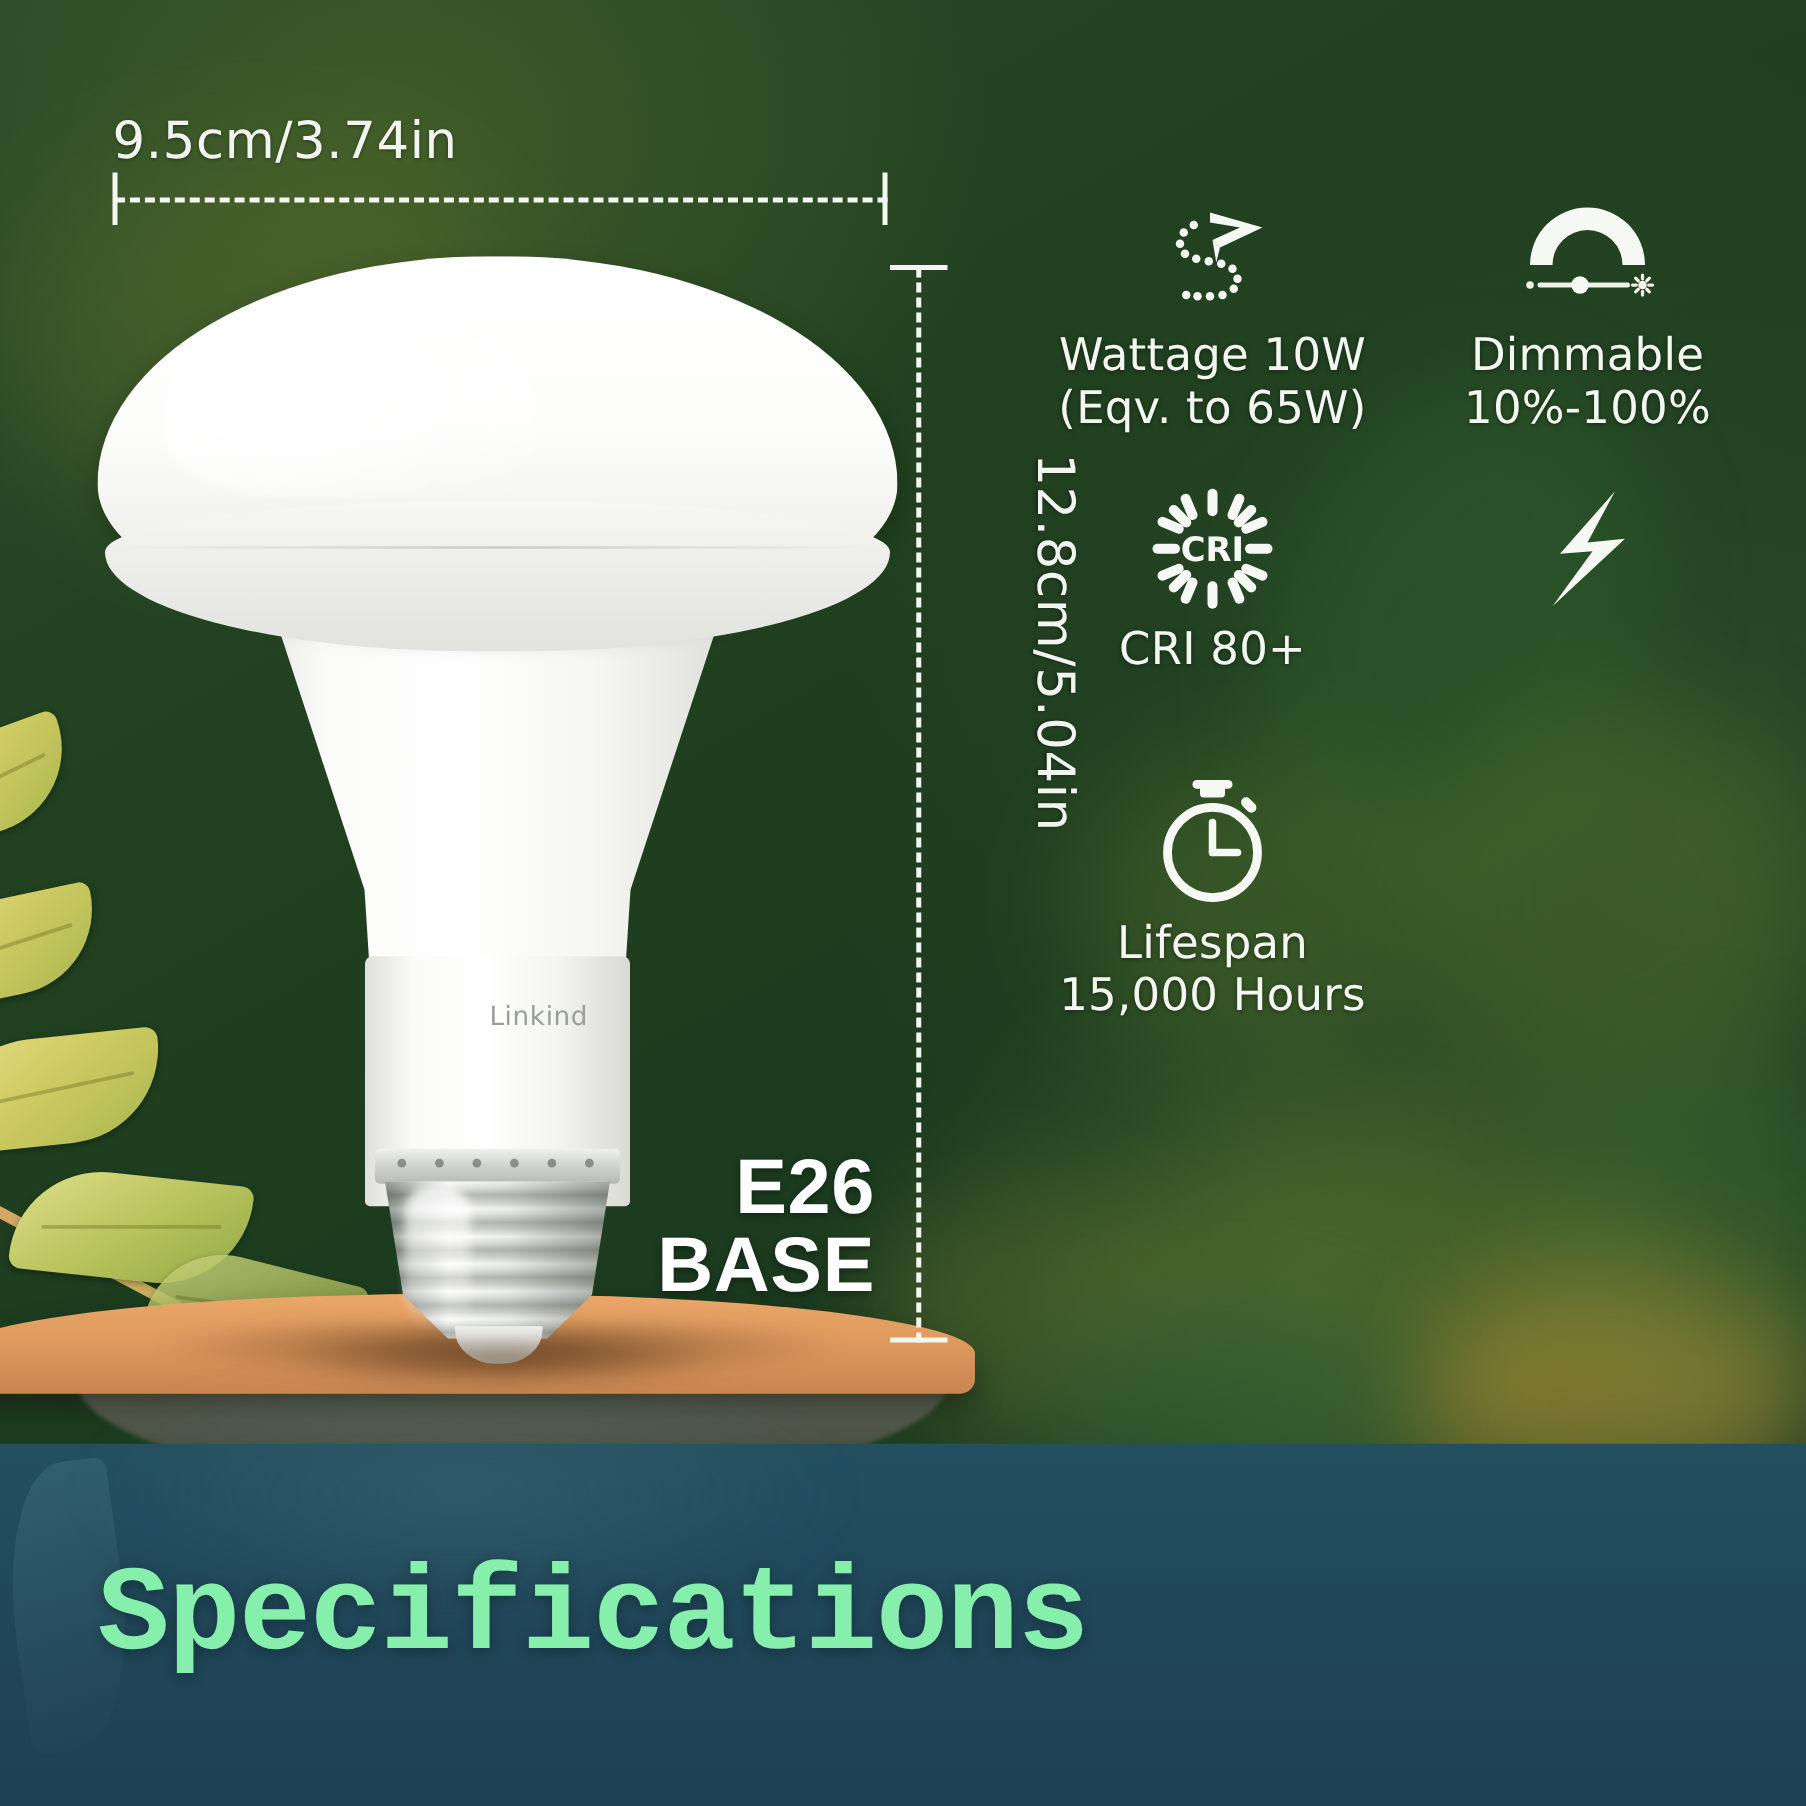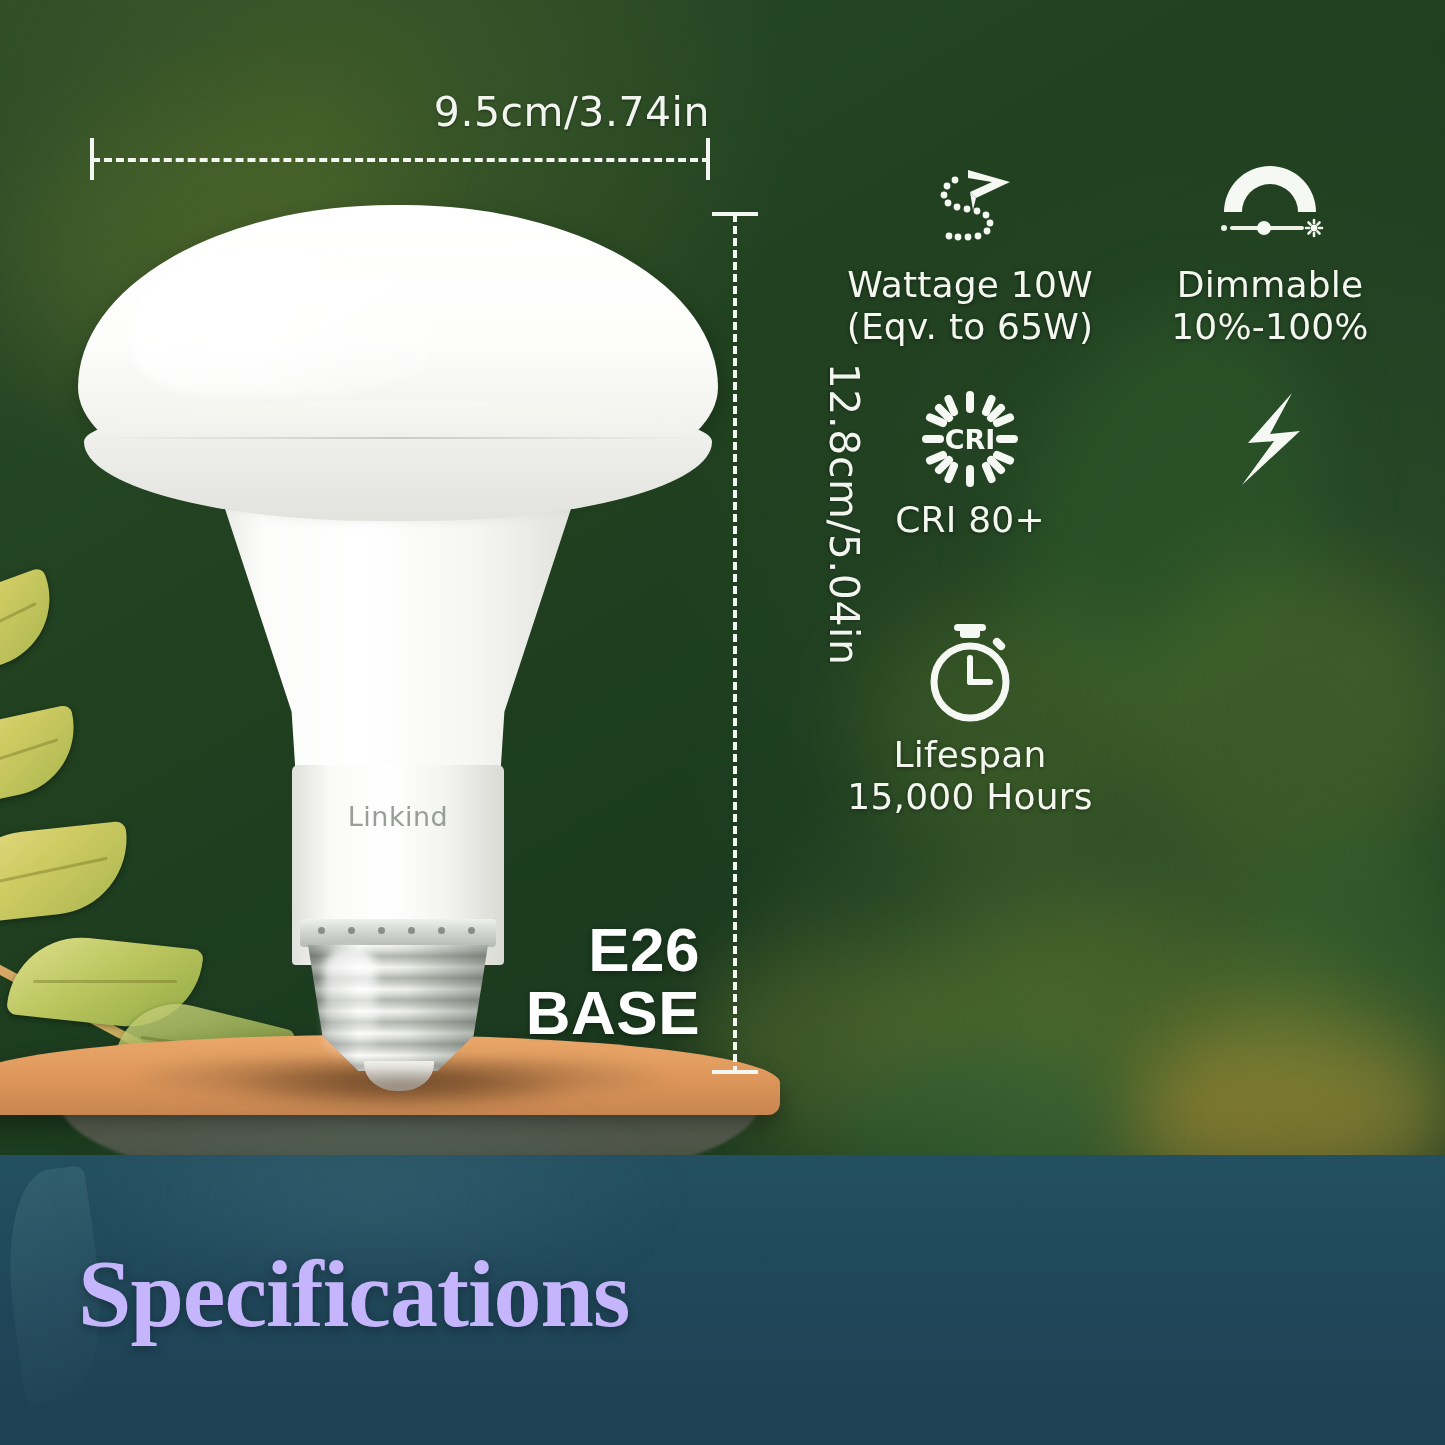--- a/index.html
+++ b/index.html
@@ -122,22 +122,23 @@
       linear-gradient(90deg,#e6e7e2 0%,#fbfbfa 14%,#ffffff 42%,#f6f6f3 70%,#dedfd9 100%);
     clip-path:polygon(0% 0%, 100% 0%, 78% 52%, 74% 100%, 26% 100%, 22% 52%);
   }
   .neck-body{
     position:absolute;left:214px;top:560px;width:212px;height:200px;
     background:linear-gradient(90deg,#dfe0da 0%,#fafaf8 18%,#ffffff 45%,#f4f4f1 72%,#d9dad4 100%);
     border-radius:6px 6px 4px 4px;
   }
   .logo{
     position:absolute;left:214px;top:596px;width:212px;text-align:center;
-    font-size:27px;letter-spacing:.5px;color:#9a9e99;font-weight:400;
+    font-size:21px;letter-spacing:.5px;color:#9a9e99;font-weight:400;
     font-family:"DejaVu Sans",sans-serif;
+    padding-left:33px;
   }
   
   .collar{
     position:absolute;left:222px;top:714px;width:196px;height:28px;
     background:linear-gradient(180deg,#f0f1ee 0%,#cfd2cd 50%,#b6bab4 100%);
     border-radius:4px;
   }
   .collar-dots{position:absolute;left:222px;top:722px;width:196px;height:10px;}
   .collar-dots i{position:absolute;top:0;width:7px;height:7px;border-radius:50%;
     background:#6f7570;opacity:.75;}
@@ -161,21 +162,21 @@
     border-radius:0 0 46% 46% / 0 0 90% 90%;
   }
   .bulb-floor-shadow{
     position:absolute;left:150px;top:866px;width:350px;height:40px;
     background:radial-gradient(ellipse at 50% 40%, rgba(80,50,25,.55) 0%, rgba(80,50,25,0) 70%);
     filter:blur(7px);
   }
 
   
   .dim-h-label{
-    position:absolute;left:90px;top:88px;width:620px;text-align:right;
+    position:absolute;left:90px;top:88px;width:620px;text-align:left;
     color:#f2f5ef;font-size:41px;letter-spacing:.5px;
     font-family:"DejaVu Sans",sans-serif;
     text-shadow:0 1px 3px rgba(0,0,0,.4);
   }
   .dim-h-line{
     position:absolute;left:92px;top:158px;width:618px;height:0;
     border-top:4px dashed #f4f6f2;
   }
   .dim-h-cap{position:absolute;top:138px;width:4px;height:42px;background:#f4f6f2;}
   .cap-l{left:90px;} .cap-r{left:706px;}
@@ -212,22 +213,22 @@
   .feat-label{
     margin-top:6px;text-align:center;color:#f3f7ef;font-size:36px;line-height:1.16;
     font-family:"DejaVu Sans",sans-serif;letter-spacing:.2px;
     text-shadow:0 1px 4px rgba(0,0,0,.45);
   }
   .feat-label span{display:block;}
 
   
   .spec-title{
     position:absolute;left:78px;top:1238px;
-    color:#c4b5fd;font-weight:bold;font-size:96px;letter-spacing:-1px;
-    font-family:Liberation Serif, serif;
+    color:#86efac;font-weight:bold;font-size:96px;letter-spacing:-1px;
+    font-family:Liberation Mono, monospace;
     text-shadow:0 3px 10px rgba(0,0,0,.30);
   }
 </style>
 </head>
 <body>
 
 <div id="stage">
 
   <div class="bg-base"></div>
   <div class="blob b1"></div>

